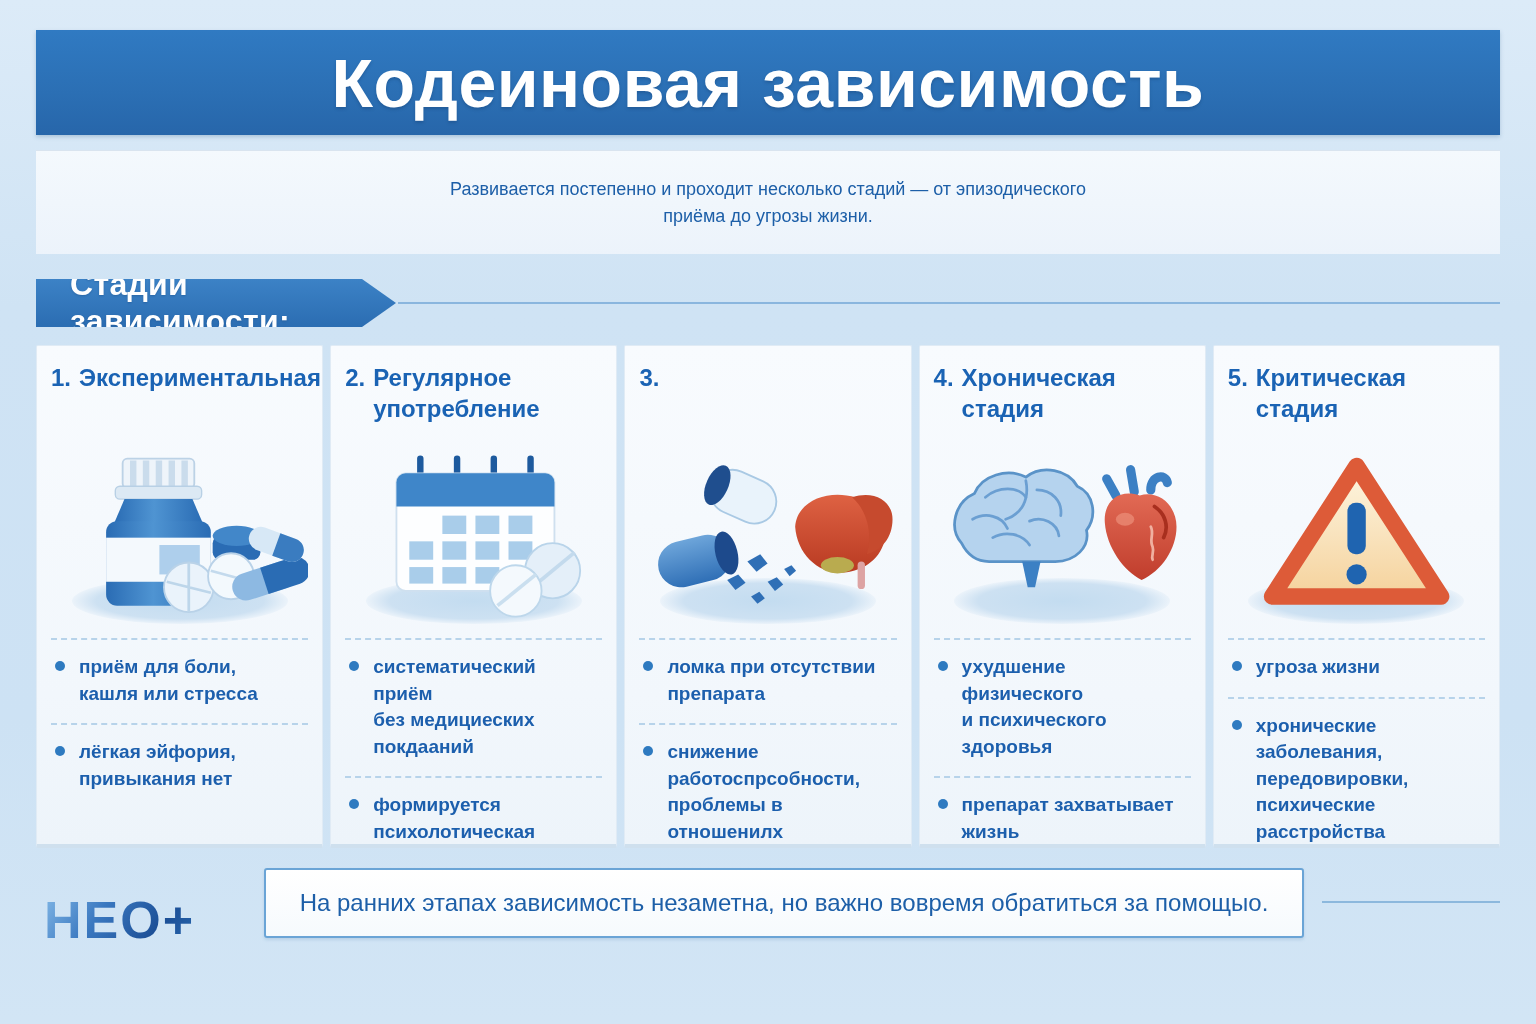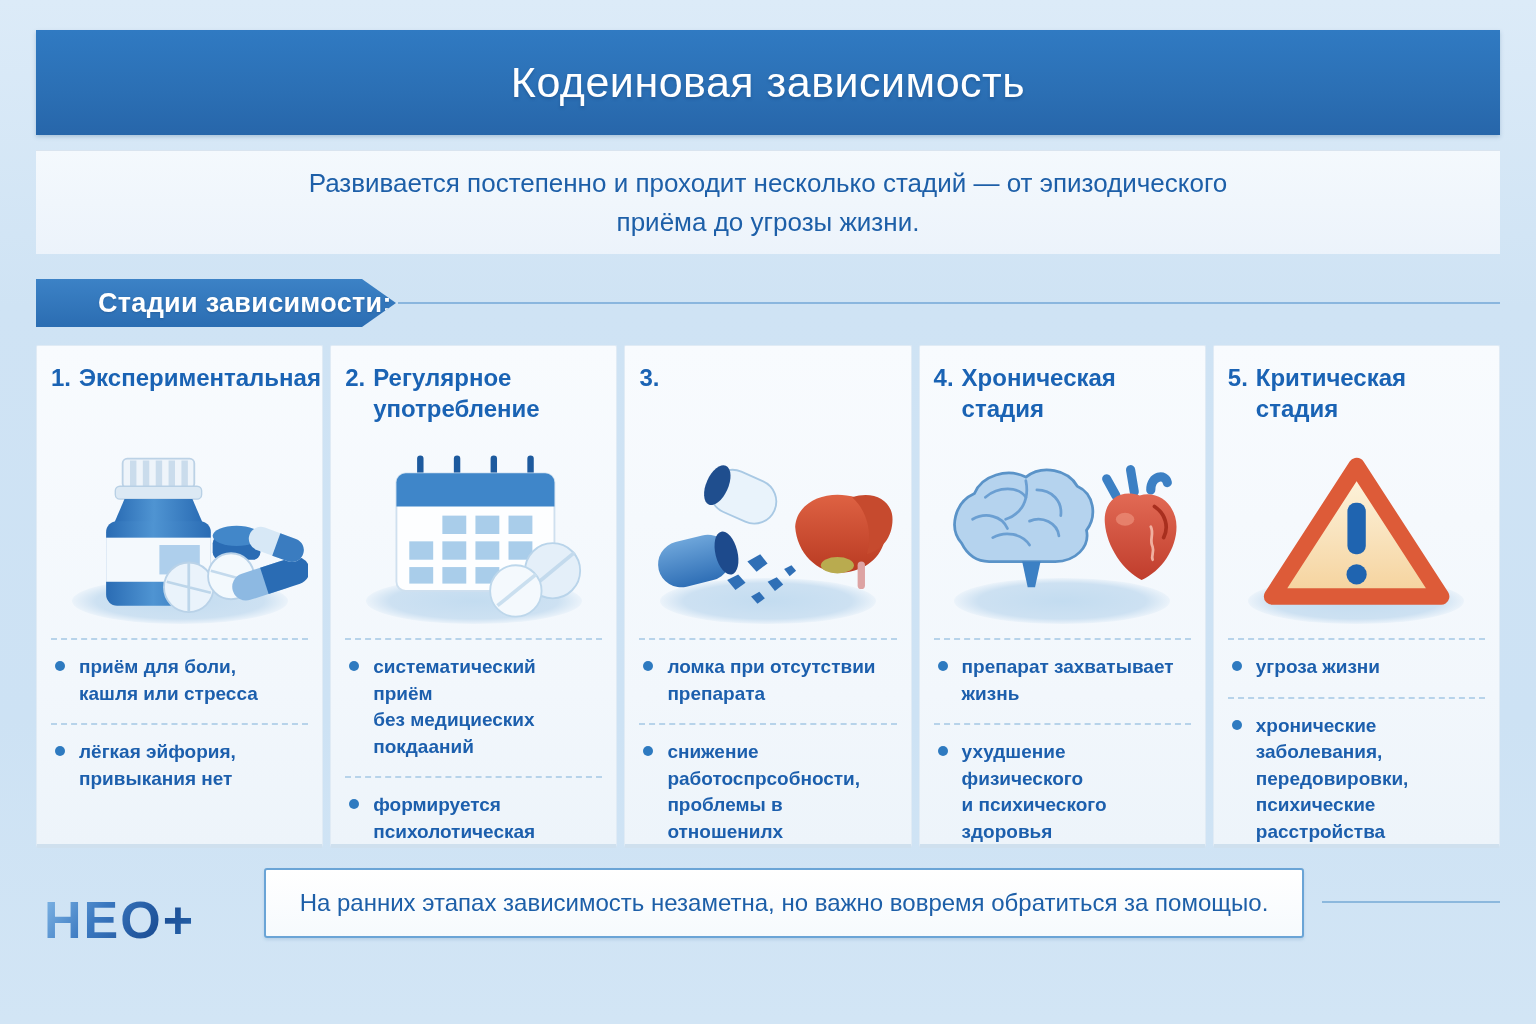--- a/index.html
+++ b/index.html
@@ -11,47 +11,46 @@
   .poster{position:absolute;inset:0;}
 
   
   .header{
     position:absolute;left:36px;top:30px;width:1464px;height:105px;
     background:linear-gradient(180deg,#307ac2 0%,#2b6fb4 60%,#2766aa 100%);
     display:flex;align-items:center;justify-content:center;
     box-shadow:0 2px 4px rgba(40,90,140,.25);
   }
   .header h1{
-    margin:0;color:#ffffff;font-size:43px;font-weight:normal;letter-spacing:.5px;
+    margin:0;color:#ffffff;font-size:68px;font-weight:bold;letter-spacing:.5px;
     text-shadow:0 2px 3px rgba(20,60,110,.35);
   }
 
   
   .subtitle{
     position:absolute;left:36px;top:150px;width:1464px;height:103px;
     background:linear-gradient(180deg,#f4f9fd 0%,#ecf3fb 100%);
     border-top:1px solid #d9e4ef;
     display:flex;align-items:center;justify-content:center;
   }
   .subtitle p{
-    margin:0;color:#1d5fa8;font-size:26px;line-height:1.5;text-align:center;
+    margin:0;color:#1d5fa8;font-size:18px;line-height:1.5;text-align:center;
     white-space:pre-line;font-weight:500;
   }
 
   
   .section-banner{
     position:absolute;left:36px;top:279px;height:48px;width:360px;
     background:linear-gradient(180deg,#3c82c6 0%,#2b6db2 100%);
     clip-path:polygon(0 0,calc(100% - 34px) 0,100% 50%,calc(100% - 34px) 100%,0 100%);
     display:flex;align-items:center;
   }
   .section-banner span{
-    color:#fff;font-size:27px;font-weight:bold;padding-left:34px;letter-spacing:.3px;
+    color:#fff;font-size:32px;font-weight:bold;padding-left:34px;letter-spacing:.3px;
     text-shadow:0 1px 2px rgba(20,60,110,.3);
-    margin-left:28px;
   }
   .section-line{position:absolute;left:398px;top:302px;width:1102px;height:2px;background:#8ab6de;}
 
   
   .stages{
     position:absolute;left:36px;top:345px;width:1464px;height:503px;
     display:grid;grid-template-columns:repeat(5,1fr);gap:7px;
   }
   .card{
     background:linear-gradient(180deg,#f8fbfe 0%,#f2f7fc 70%,#edf4fa 100%);
@@ -321,27 +320,27 @@
             <path d="M198 58 L188 40"></path>
           </g>
           <path d="M224 58 C200 50 184 66 186 88 C188 114 206 140 226 150 C248 140 264 116 264 92 C264 70 246 52 224 58 Z" fill="url(#heartG)"></path>
           <path d="M240 70 C252 78 256 92 250 104" fill="none" stroke="#a82f1e" stroke-width="4" stroke-linecap="round"></path>
           <path d="M236 92 C240 100 234 106 238 114 C240 120 236 124 238 128" fill="none" stroke="#f0b0a0" stroke-width="3" stroke-linecap="round"></path>
           <ellipse cx="208" cy="84" rx="10" ry="7" fill="#ea8a74" opacity=".8"></ellipse>
         </svg>
       </div>
       <div class="bullet">
         <span class="dot"></span>
+        <span class="txt">ухудшение физического
+и психического здоровья</span>
+      </div>
+      <div class="bullet">
+        <span class="dot"></span>
         <span class="txt">препарат захватывает
 жизнь</span>
-      </div>
-      <div class="bullet">
-        <span class="dot"></span>
-        <span class="txt">ухудшение физического
-и психического здоровья</span>
       </div>
       <div class="bullet">
         <span class="dot"></span>
         <span class="txt">социальная деградация</span>
       </div>
     </div>
 
     <div class="card">
       <div class="card-title">
         <span class="num">5.</span>

